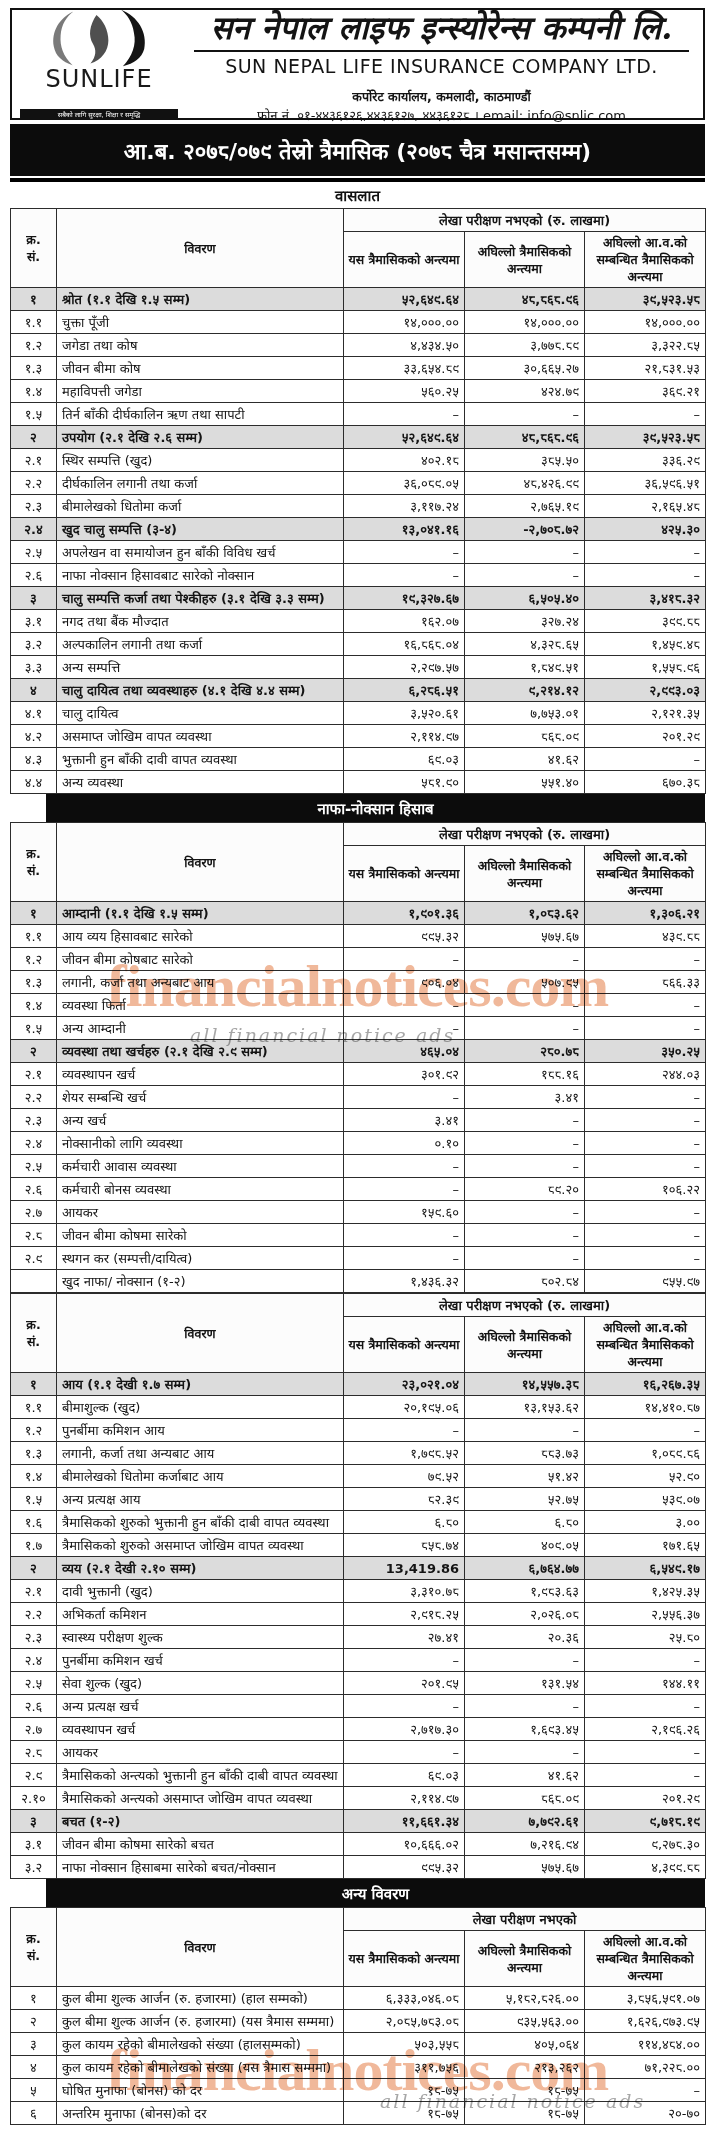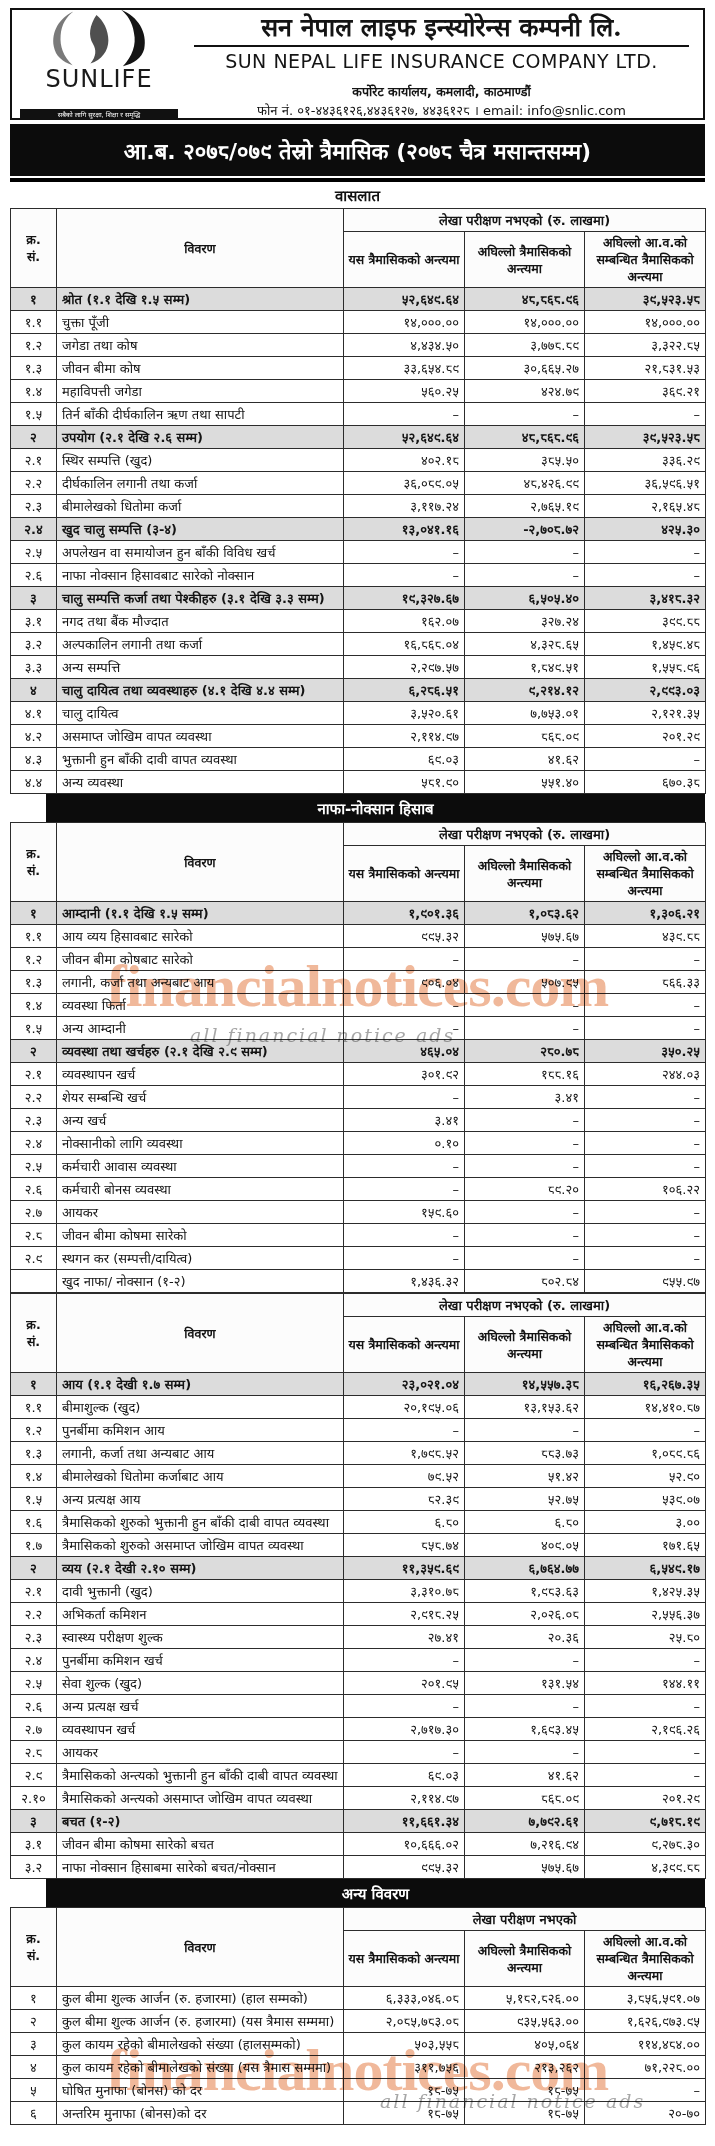--- a/index.html
+++ b/index.html
@@ -12,21 +12,21 @@
   
   .header-box{
     display:flex; align-items:center; gap:10px;
     border:2px solid #111; padding:4px 8px; height:112px; box-sizing:border-box;
   }
   .logo{width:158px; text-align:center; flex:none;}
   .logo-mark{display:block; margin:0 auto;}
   .logo-text{font-weight:normal; font-size:24px; letter-spacing:1px; color:#1a1a1a; line-height:1;}
   .logo-tagline{background:#111; color:#fff; font-size:6.5px; padding:1px 2px; margin-top:18px; white-space:nowrap; overflow:hidden;}
   .company{flex:1; text-align:center;}
-  .np-name{font-size:25px; font-weight:bold; font-family:"DejaVu Serif","Liberation Serif",serif;}
+  .np-name{font-size:32px; font-weight:bold; font-family:"DejaVu Serif","Liberation Serif",serif;font-style:italic;}
   .name-divider{border:none; border-top:2px solid #111; margin:2px 6px 3px;}
   .en-name{font-size:19px; font-weight:normal; letter-spacing:.5px;}
   .addr{font-size:12.5px; font-weight:bold; margin-top:11px;}
   .phone{font-size:13px; margin-top:1px;}
   
   .title-bar{
     background:#0c0c0c; color:#fff; text-align:center;
     font-size:22px; font-weight:bold; padding:11px 0; margin-top:4px;
   }
   .title-underline{height:4px; background:#000; margin-top:2px;}
@@ -488,21 +488,21 @@
             <tr>
               <td class="sn">१.७</td>
               <td class="desc">त्रैमासिकको शुरुको असमाप्त जोखिम वापत व्यवस्था</td>
               <td class="num">८५८.७४</td>
               <td class="num">४०९.०५</td>
               <td class="num">१७१.६५</td>
             </tr>
             <tr class="hl">
               <td class="sn">२</td>
               <td class="desc">व्यय (२.१ देखी २.१० सम्म)</td>
-              <td class="num">११,३५९.६९</td>
+              <td class="num">13,419.86</td>
               <td class="num">६,७६४.७७</td>
               <td class="num">६,५४९.१७</td>
             </tr>
             <tr>
               <td class="sn">२.१</td>
               <td class="desc">दावी भुक्तानी (खुद)</td>
               <td class="num">३,३१०.७८</td>
               <td class="num">१,९८३.६३</td>
               <td class="num">१,४२५.३५</td>
             </tr>

